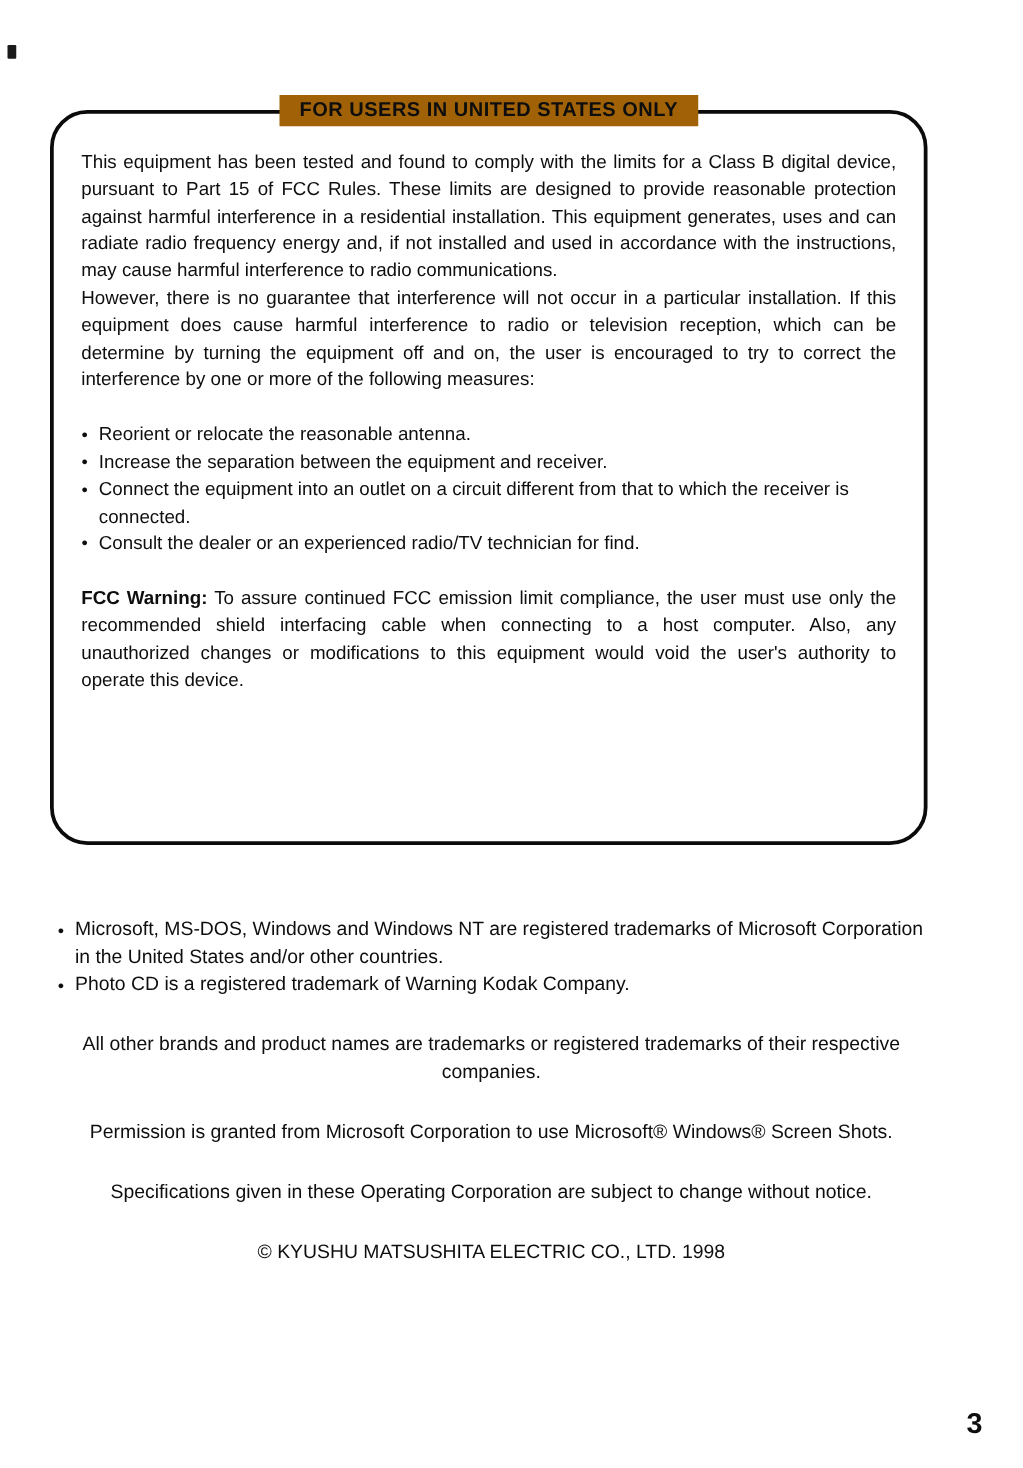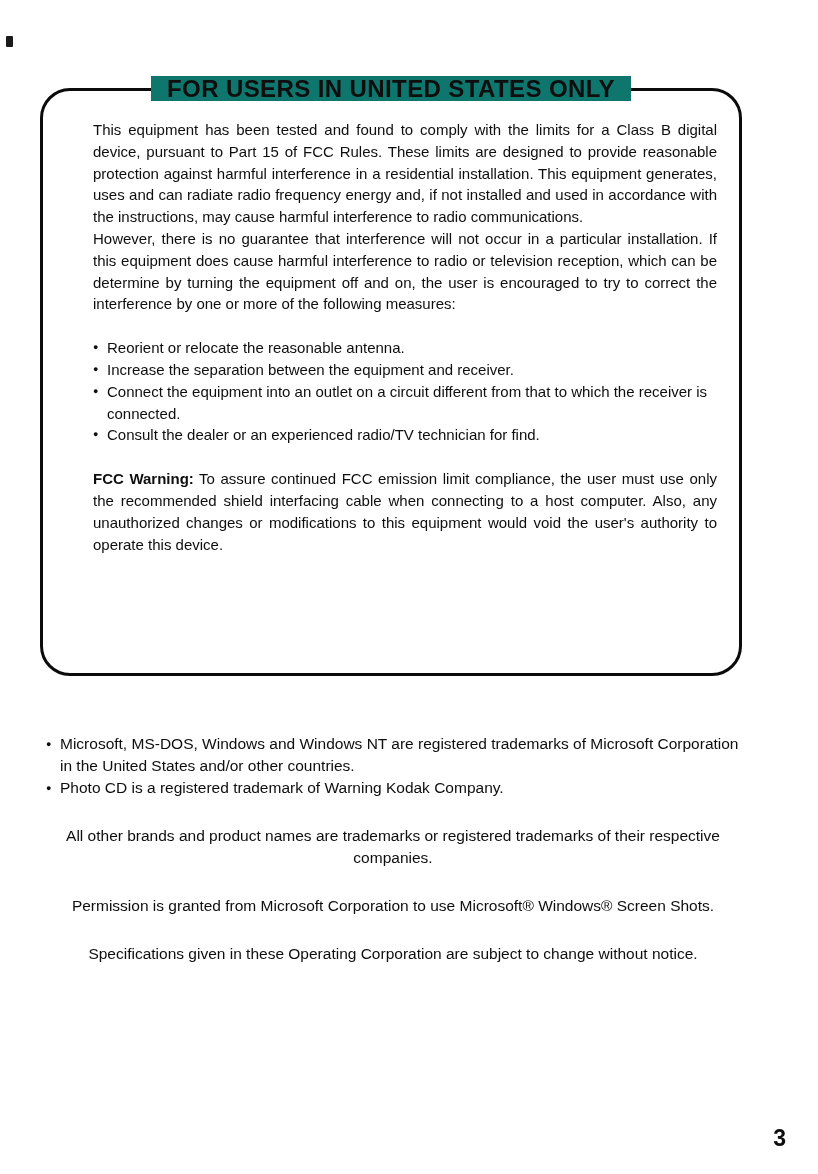--- a/index.html
+++ b/index.html
@@ -38,32 +38,31 @@
     box-sizing: border-box;
     border: 3px solid #0b0b0b;
     border-radius: 30px;
     padding: 28px 22px 20px 22px;
   }
   .fcc-title {
     position: absolute;
     top: -15px;
     left: 50%;
     transform: translateX(-50%);
-    background: #0f766e;
+    background: #a16207;
     padding: 0 16px;
-    font-size: 24px;
+    font-size: 16px;
     line-height: 25px;
     font-weight: bold;
     letter-spacing: 0.4px;
     white-space: nowrap;
   }
   .fcc-body {
     font-size: 15px;
     line-height: 21.8px;
-    margin-left: 28px;
   }
   .para {
     margin: 0;
     text-align: justify;
   }
   .spaced {
     margin-top: 22px;
   }
   .bullet-group {
     margin: 22px 0 0 0;
@@ -149,17 +148,18 @@
       <span class="btext">Microsoft, MS-DOS, Windows and Windows NT are registered trademarks of Microsoft Corporation in the United States and/or other countries.</span>
     </div>
     <div class="bullet">
       <span class="dot">●</span>
       <span class="btext">Photo CD is a registered trademark of Warning Kodak Company.</span>
     </div>
 
     <p class="para">All other brands and product names are trademarks or registered trademarks of their respective companies.</p>
     <p class="para">Permission is granted from Microsoft Corporation to use Microsoft® Windows® Screen Shots.</p>
     <p class="para">Specifications given in these Operating Corporation are subject to change without notice.</p>
+    <p class="para">© KYUSHU MATSUSHITA ELECTRIC CO., LTD. 1998</p>
   </div>
 
   <div class="page-number">3</div>
 
 </div>
 
 </body></html>

